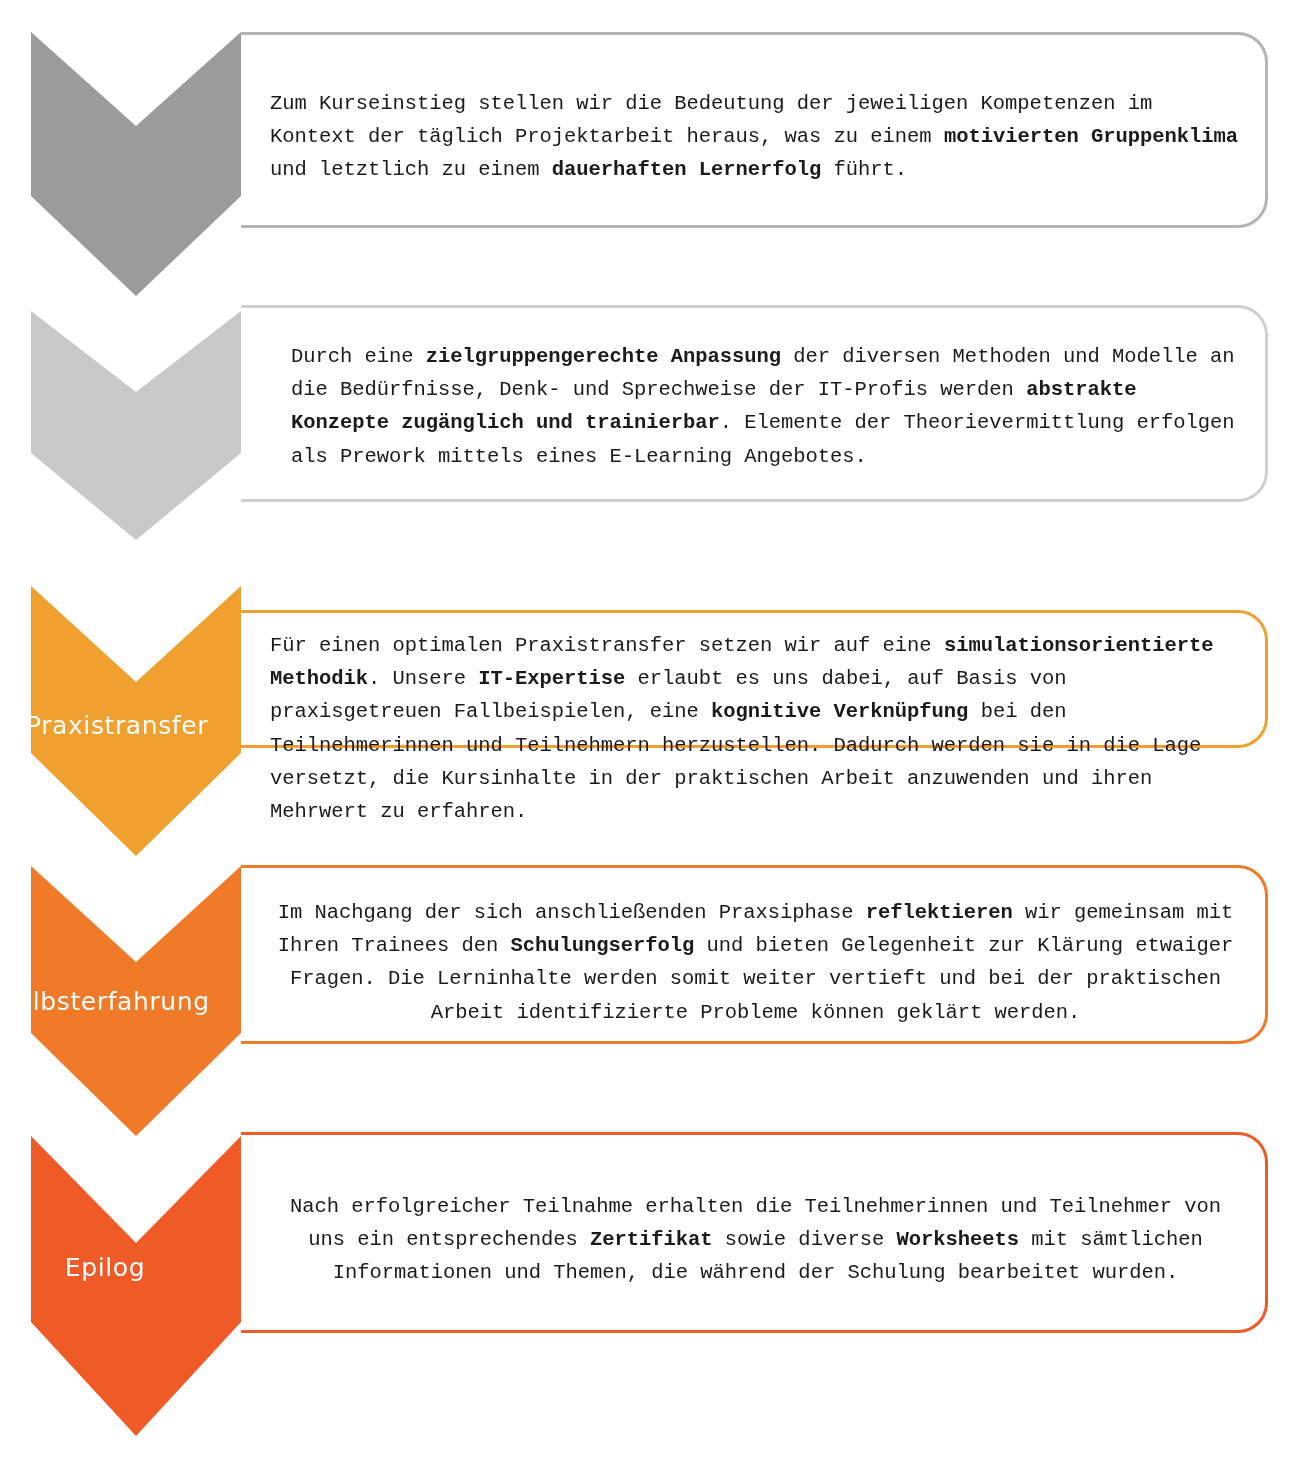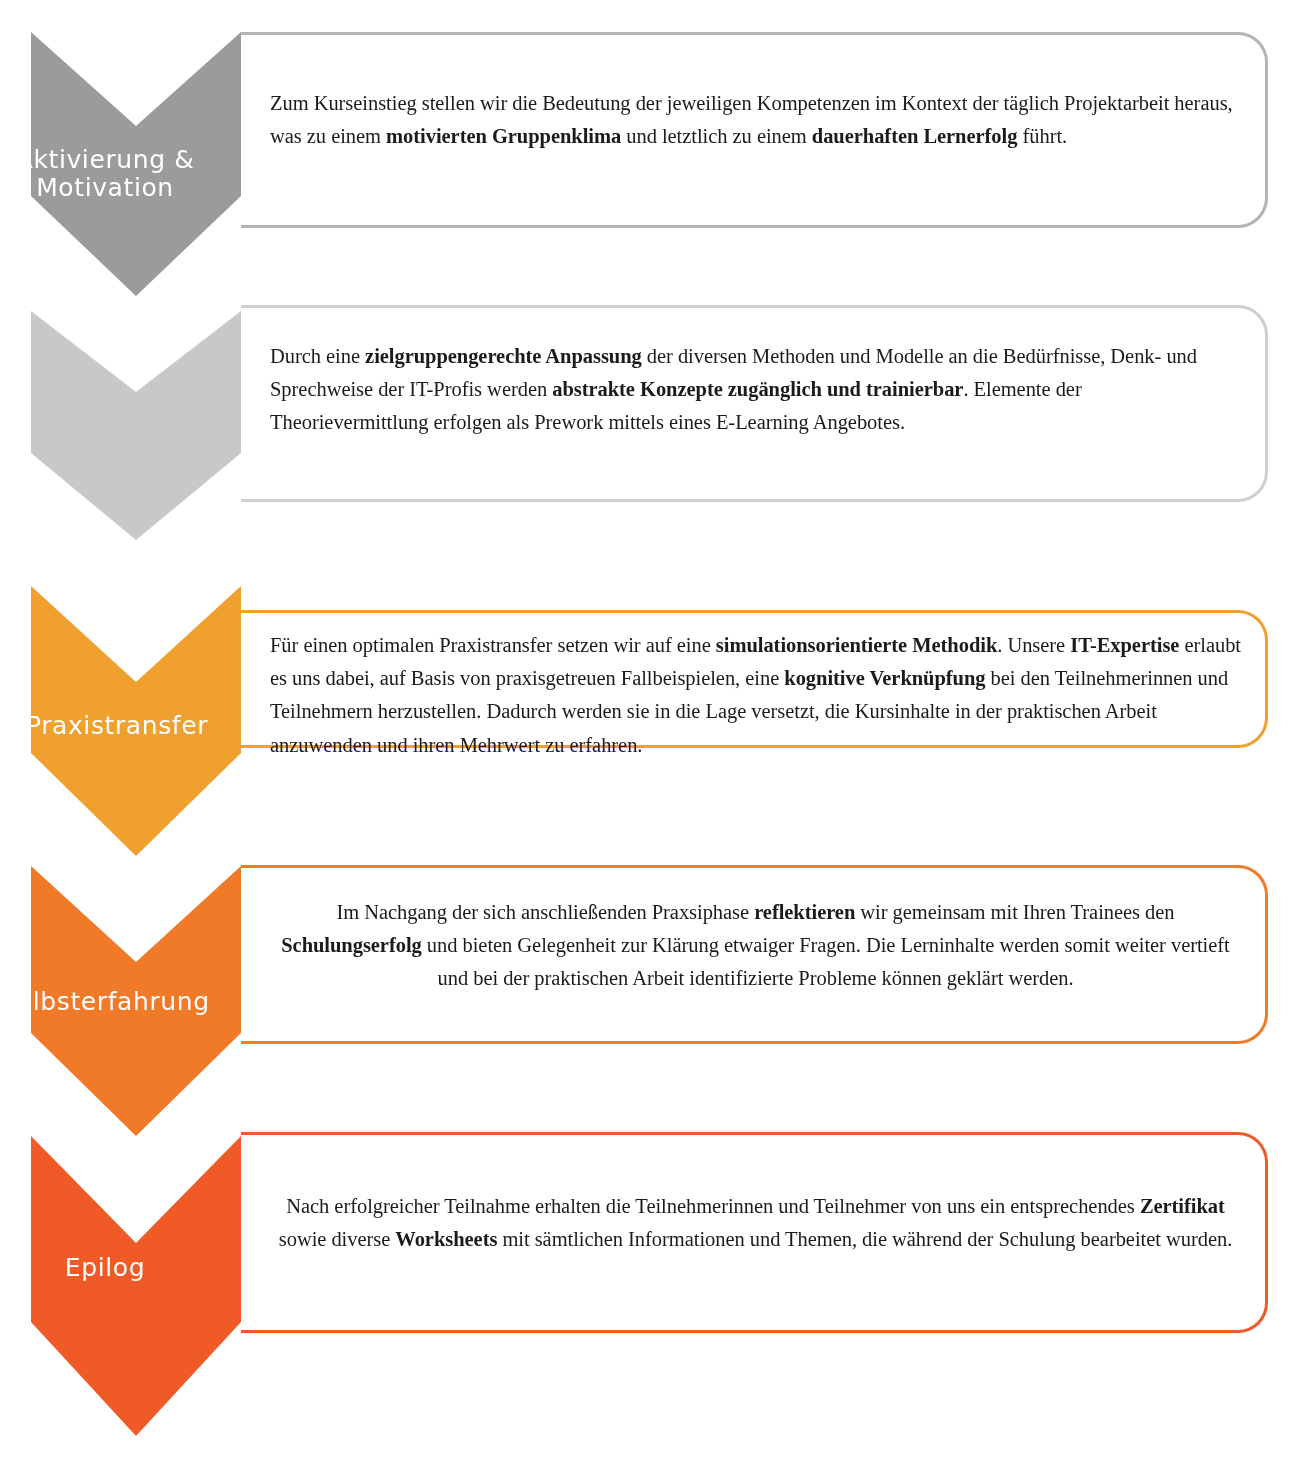--- a/index.html
+++ b/index.html
@@ -56,21 +56,21 @@
     background: #ffffff;
     border-style: solid;
     border-width: 3px;
     border-left: none;
     border-top-right-radius: 30px;
     border-bottom-right-radius: 30px;
     border-top-left-radius: 0;
     border-bottom-left-radius: 0;
   }
   .panel-text {
-    font-family: Liberation Serif, serif;
+    font-family: Liberation Mono, monospace;
     font-size: 20.5px;
     line-height: 1.62;
     color: #1b1b1b;
     padding: 0 24px 0 29px;
     letter-spacing: -0.05px;
   }
   .panel-text b { font-weight: bold; }
 
   .b-grey   { border-color: #b4b4b4; }
   .b-grey2  { border-color: #cfcfcf; }
@@ -80,32 +80,30 @@
 </style>
 </head>
 <body>
 
 <div id="stage">
     <div class="chevron" style="top: 32px; height: 264px;">
       <svg viewBox="0 0 210 264" preserveAspectRatio="none">
         <polygon points="0,0 105,94 210,0 210,164 105,264 0,164" fill="#9b9b9b"></polygon>
       </svg>
     </div>
-    <div class="chevron-label" style="top: 146px;">Aktivierung  &amp;
-Motivation</div>
     <div class="panel b-grey" style="top: 32px; height: 196px;">
       <div class="panel-text" style="padding-top: 52px;"><span>Zum Kurseinstieg stellen wir die Bedeutung der jeweiligen Kompetenzen im Kontext der täglich Projektarbeit heraus, was zu einem </span><b>motivierten Gruppenklima</b><span> und letztlich zu einem </span><b>dauerhaften Lernerfolg</b><span> führt.</span></div>
     </div>
     <div class="chevron" style="top: 311px; height: 229px;">
       <svg viewBox="0 0 210 229" preserveAspectRatio="none">
         <polygon points="0,0 105,81 210,0 210,142 105,229 0,142" fill="#c8c8c8"></polygon>
       </svg>
     </div>
     <div class="panel b-grey2" style="top: 305px; height: 197px;">
-      <div class="panel-text" style="padding-top: 32px;"><span>Durch eine </span><b>zielgruppengerechte Anpassung</b><span> der diversen Methoden und Modelle an die Bedürfnisse, Denk- und Sprechweise der IT-Profis werden </span><b>abstrakte Konzepte zugänglich und trainierbar</b><span>. Elemente der Theorievermittlung erfolgen als Prework mittels eines E-Learning Angebotes.</span></div>
+      <div class="panel-text" style="padding-top: 32px; margin-left: 21px;"><span>Durch eine </span><b>zielgruppengerechte Anpassung</b><span> der diversen Methoden und Modelle an die Bedürfnisse, Denk- und Sprechweise der IT-Profis werden </span><b>abstrakte Konzepte zugänglich und trainierbar</b><span>. Elemente der Theorievermittlung erfolgen als Prework mittels eines E-Learning Angebotes.</span></div>
     </div>
     <div class="chevron" style="top: 586px; height: 270px;">
       <svg viewBox="0 0 210 270" preserveAspectRatio="none">
         <polygon points="0,0 105,96 210,0 210,167 105,270 0,167" fill="#f0a02e"></polygon>
       </svg>
     </div>
     <div class="chevron-label" style="top: 712px; padding-left: 12px;">Praxistransfer</div>
     <div class="panel b-amber" style="top: 610px; height: 138px;">
       <div class="panel-text" style="padding-top: 16px;"><span>Für einen optimalen Praxistransfer setzen wir auf eine </span><b>simulationsorientierte Methodik</b><span>. Unsere </span><b>IT-Expertise</b><span> erlaubt es uns dabei, auf Basis von praxisgetreuen Fallbeispielen, eine </span><b>kognitive Verknüpfung</b><span> bei den Teilnehmerinnen und Teilnehmern herzustellen. Dadurch werden sie in die Lage versetzt, die Kursinhalte in der praktischen Arbeit anzuwenden und ihren Mehrwert zu erfahren.</span></div>
     </div>

